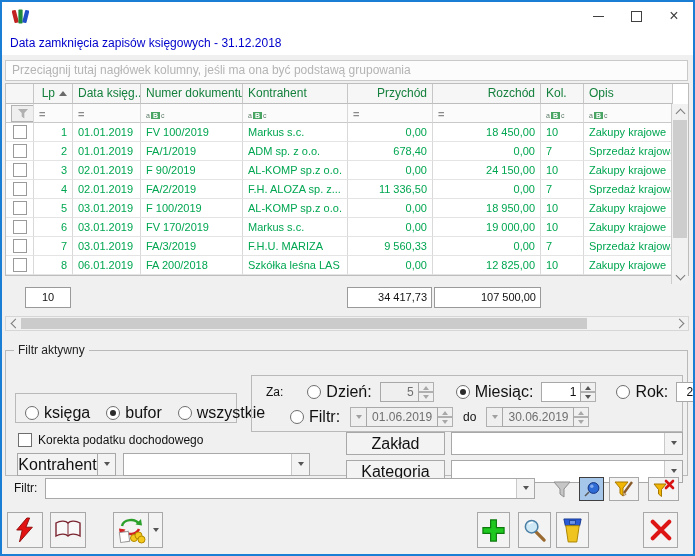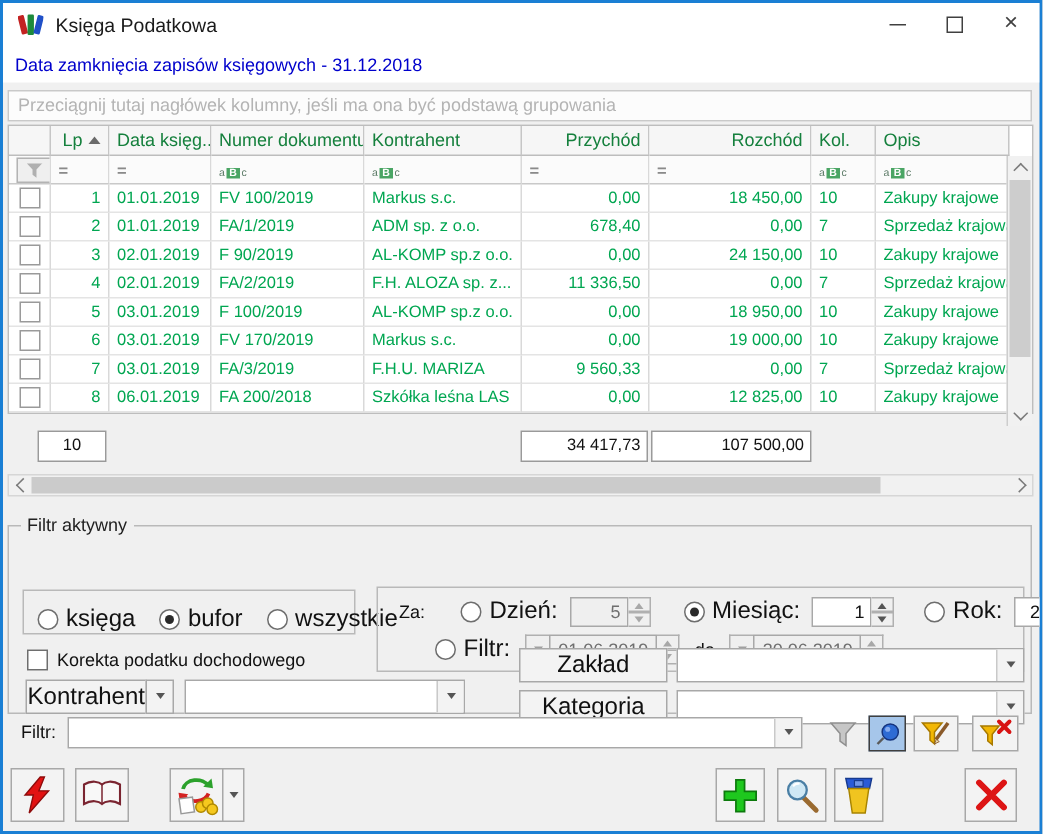--- a/index.html
+++ b/index.html
@@ -59,21 +59,21 @@
   .sum-rozchod{left:429px;width:107px;text-align:right;}
   
   .hscroll{position:absolute;left:3px;top:314px;width:684px;height:15px;background:#f1f1f1;border:1px solid #d6d6d6;box-sizing:border-box;}
   .hthumb{position:absolute;left:15px;top:1px;height:11px;width:566px;background:#cbcbcb;}
   .hbtn{position:absolute;top:0;width:15px;height:13px;display:flex;align-items:center;justify-content:center;}
   
   .fpanel{position:absolute;left:3px;top:341px;width:681px;height:131px;border:1px solid #b9b9b9;margin:0;padding:0;}
   .fpanel legend{margin-left:8px;padding:0 4px;font-size:12px;color:#222;}
   .scopebox{position:absolute;left:9px;top:36px;width:222px;height:30px;border:1px solid #b9b9b9;
     display:flex;align-items:flex-end;gap:16px;padding-left:9px;box-sizing:border-box;}
-  .zabox{position:absolute;left:245px;top:18px;width:432px;height:57px;border:1px solid #b9b9b9;box-sizing:border-box;margin-top:16px;}
+  .zabox{position:absolute;left:245px;top:18px;width:432px;height:57px;border:1px solid #b9b9b9;box-sizing:border-box;}
   .zarow{position:absolute;left:0;width:100%;display:flex;align-items:center;font-size:12px;color:#111;}
   .zarow1{top:6px;}
   .zarow2{top:31px;}
   .radio{display:flex;align-items:center;gap:5px;font-size:16px;color:#111;}
   .rb{width:12px;height:12px;border:1px solid #6e6e6e;border-radius:50%;background:#fff;position:relative;flex:none;}
   .rb.on::after{content:"";position:absolute;left:3px;top:3px;width:6px;height:6px;border-radius:50%;background:#2b2b2b;}
   .cb{width:12px;height:12px;border:1px solid #6e6e6e;background:#fff;flex:none;}
   .spin{display:flex;height:20px;box-sizing:border-box;}
   .spin-val{box-sizing:border-box;border:1px solid #a8a8a8;background:#fff;font-size:12px;color:#111;
     text-align:right;padding:2px 4px 0;width:40px;}
@@ -126,21 +126,20 @@
 <div class="window">
 
   <div class="titlebar">
     <span class="app-ico">
       <svg width="17" height="17" viewBox="0 0 16 16">
         <rect x="1" y="2" width="4" height="12" rx="0.8" fill="#c32222" transform="rotate(-14 3 8)"></rect>
         <rect x="6" y="1.5" width="4" height="13" rx="0.8" fill="#1d8a3c"></rect>
         <rect x="11" y="2" width="4" height="12" rx="0.8" fill="#2050c8" transform="rotate(14 13 8)"></rect>
       </svg>
     </span>
-    <span class="title-text">Księga Podatkowa</span>
     <div class="win-controls">
       <div class="win-btn">
           <span class="glyph-min"></span>
         </div>
       <div class="win-btn">
           <span class="glyph-max"></span>
         </div>
       <div class="win-btn">
           <span class="glyph-close">×</span>
         </div>

